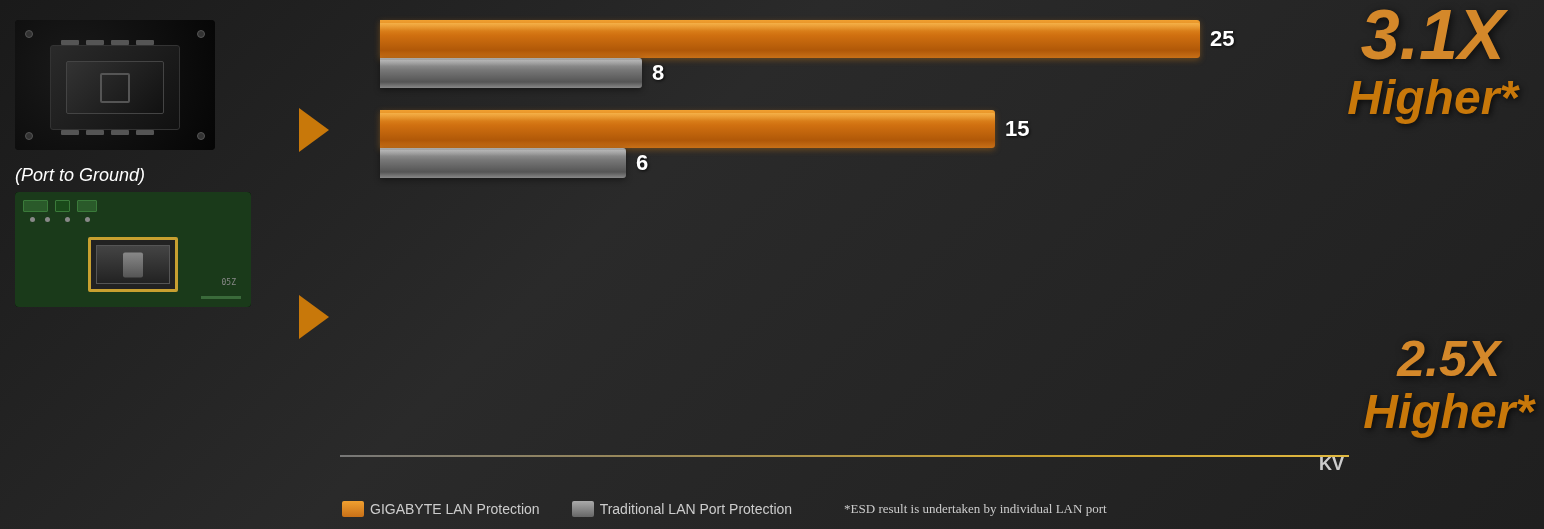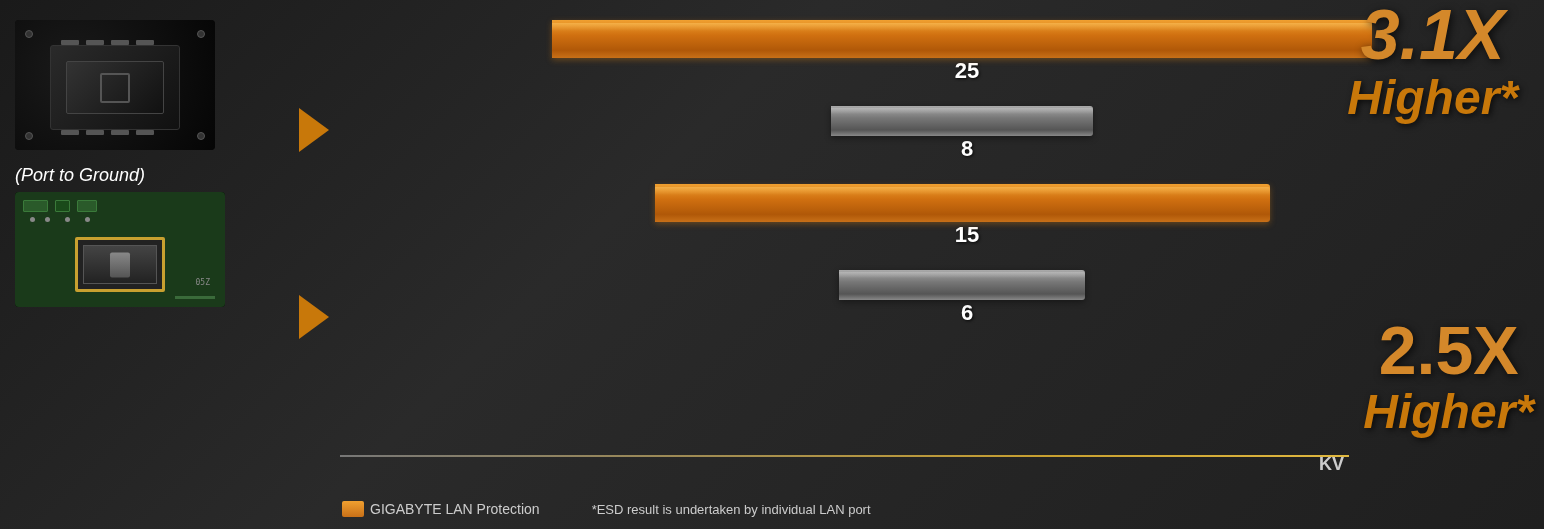--- a/index.html
+++ b/index.html
@@ -96,21 +96,21 @@
     }
 
     .surge-subtitle {
       color: #ffffff;
       font-size: 18px;
       font-style: italic;
       margin-bottom: 6px;
     }
 
     .lan-port-image {
-      width: 210px;
+      width: 236px;
       height: 115px;
       background: #0a150a;
       border-radius: 4px;
       position: relative;
       overflow: hidden;
     }
 
     .lan-port-image::before {
       content: '';
       position: absolute;
@@ -233,20 +233,21 @@
 
     .legend-text {
       color: #cccccc;
       font-size: 14px;
     }
 
     .legend-note {
       color: #cccccc;
       font-size: 13px;
       margin-left: 20px;
+      font-family: Liberation Serif, serif;
     }
 
     
     .chart-wrapper {
       position: relative;
       flex: 1;
       padding-left: 40px;
       padding-top: 20px;
       padding-bottom: 90px;
     }
@@ -254,22 +255,21 @@
     .esd-group {
       margin-bottom: 20px;
     }
 
     .surge-group {
     }
 
     .bar-container {
       display: flex;
       align-items: center;
-      margin-bottom: 22px;
-      flex-direction: column;
+      margin-bottom: 0;
     }
   </style>
 </head>
 <body>
 
 <div class="main-container">
 
   <div class="left-panel">
 
     <div class="esd-section">
@@ -365,27 +365,31 @@
     <div style="position:absolute;bottom:72px;left:0;right:195px;height:2px;background:linear-gradient(90deg,#777 0%,#c8a030 70%,#e0b840 100%);"></div>
 
     <div style="position:absolute;bottom:54px;right:200px;color:#cccccc;font-size:18px;font-weight:bold;">KV</div>
 
     <div style="position:absolute;right:26px;top:0px;text-align:center;">
       <div style="color:#d4882a;font-size:70px;font-weight:900;font-style:italic;line-height:1;text-shadow:2px 2px 8px rgba(0,0,0,0.7);">3.1X</div>
       <div style="color:#c8780a;font-size:48px;font-weight:900;font-style:italic;text-shadow:2px 2px 6px rgba(0,0,0,0.7);">Higher*</div>
     </div>
 
     <div style="position:absolute;right:10px;bottom:90px;text-align:center;">
-      <div style="color:#d4882a;font-size:68px;font-weight:900;line-height:1;text-shadow:2px 2px 8px rgba(0,0,0,0.7);">2.5X</div>
+      <div style="color:#d4882a;font-size:50px;font-weight:900;font-style:italic;line-height:1;text-shadow:2px 2px 8px rgba(0,0,0,0.7);">2.5X</div>
       <div style="color:#c8780a;font-size:48px;font-weight:900;font-style:italic;text-shadow:2px 2px 6px rgba(0,0,0,0.7);">Higher*</div>
     </div>
 
   </div>
 
   <div class="legend">
     <div class="legend-item">
       <div class="legend-swatch legend-swatch-orange"></div>
       <span class="legend-text">GIGABYTE LAN Protection</span>
     </div>
+    <div class="legend-item">
+      <div class="legend-swatch legend-swatch-grey"></div>
+      <span class="legend-text">Traditional LAN Port Protection</span>
+    </div>
     <span class="legend-note">*ESD result is undertaken by individual LAN port</span>
   </div>
 
 </div>
 
 </body></html>

